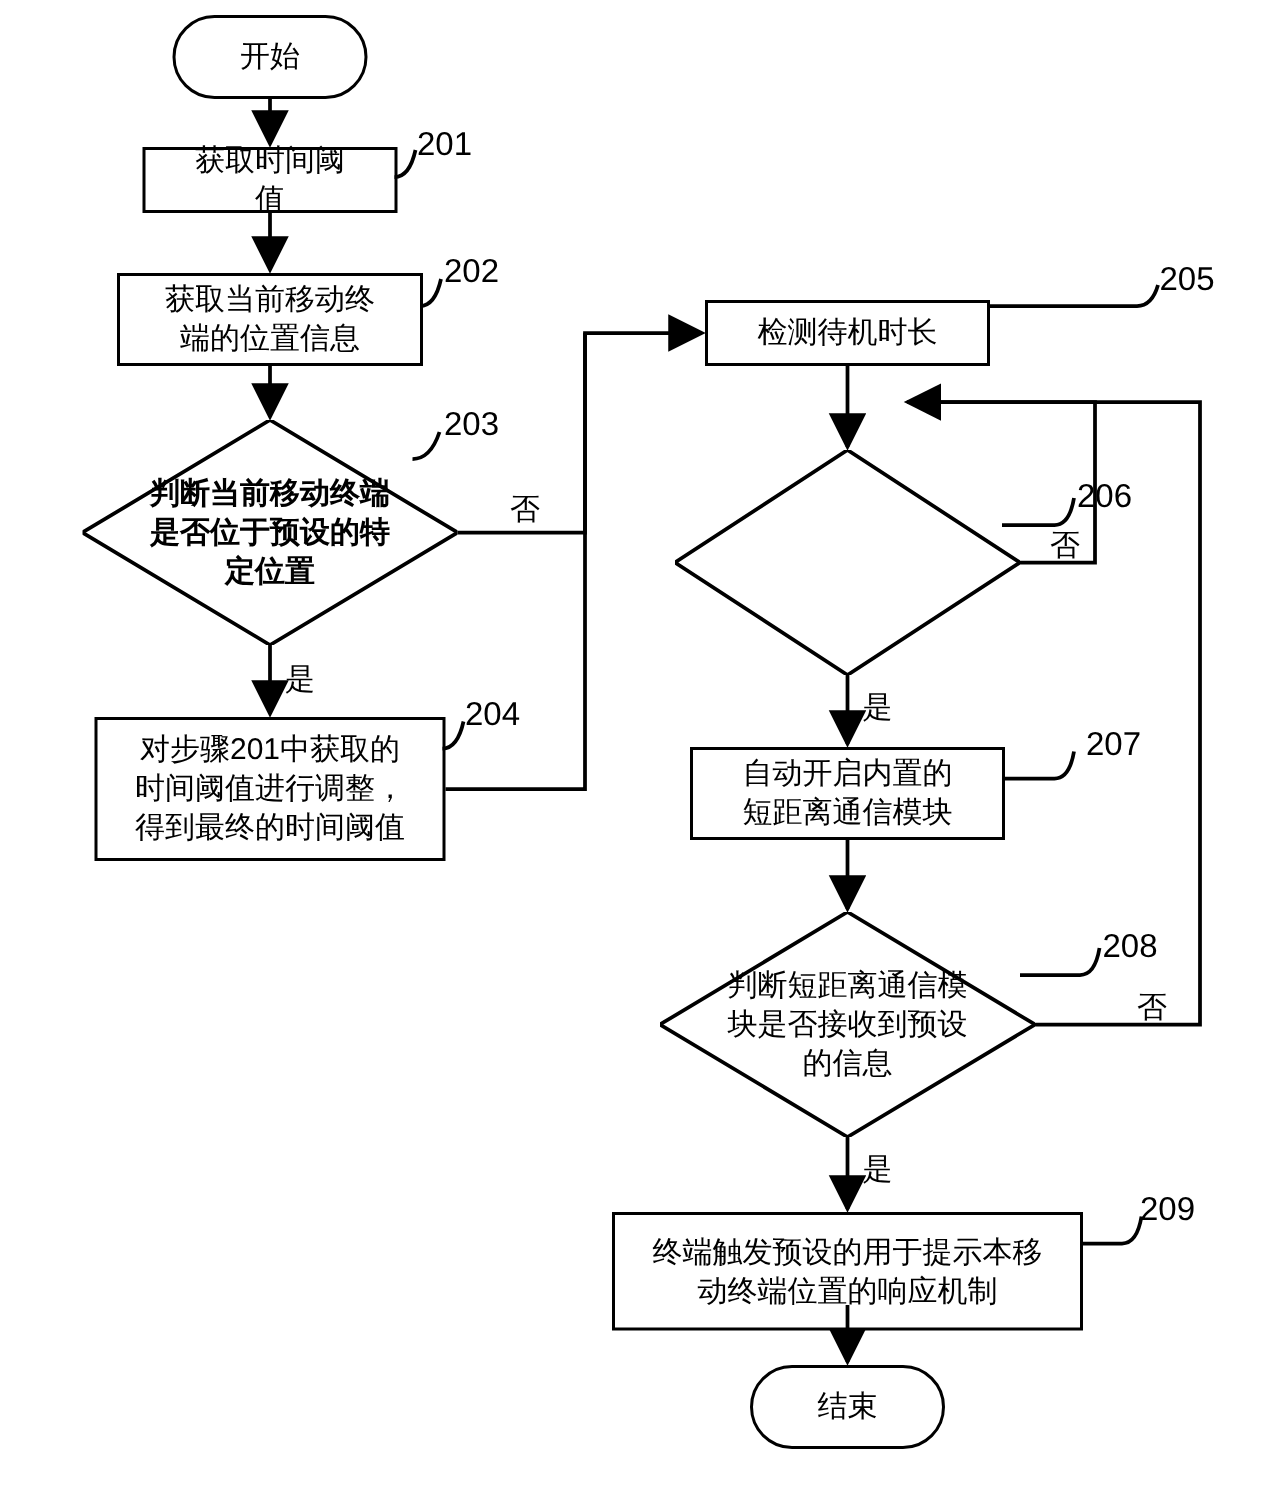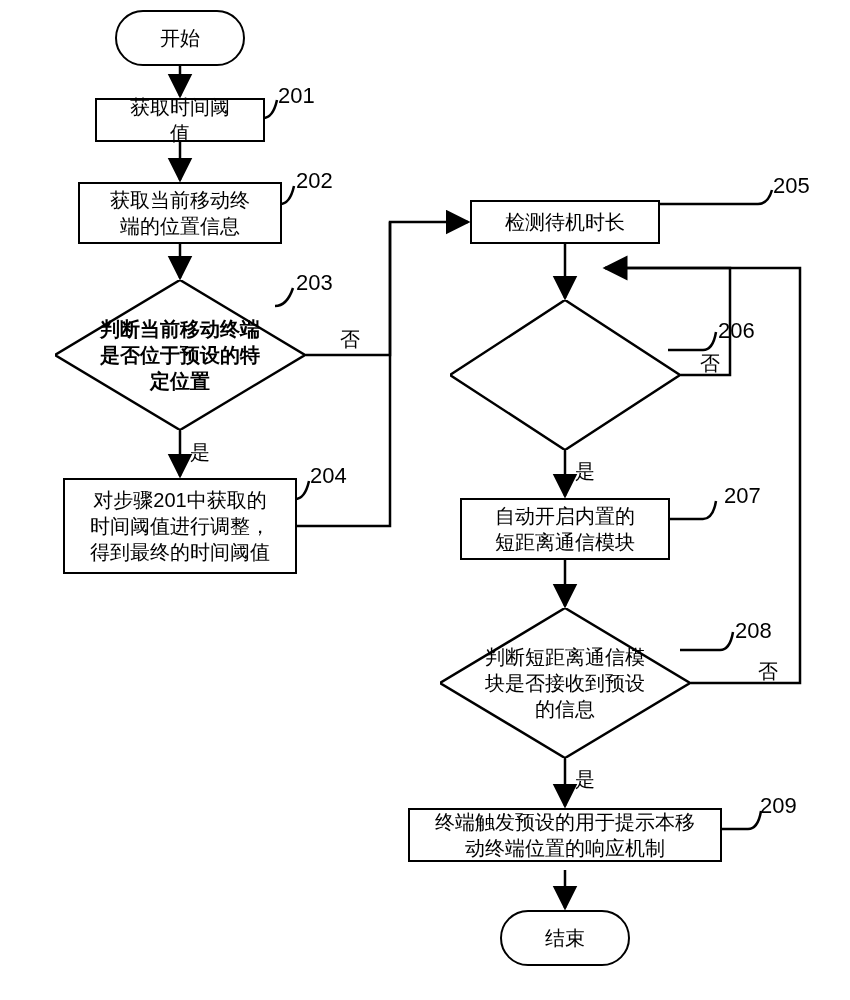--- a/index.html
+++ b/index.html
@@ -155,21 +155,21 @@
   </svg>
   <div class="dtext" style="max-width:190px;">判断短距离通信模块是否接收到预设的信息</div>
 </div>
 <div class="ref" style="left:735px; top:618px;">208</div>
 <div class="connector" style="left:680px; top:632px;">
   <svg width="60" height="22">
       <path class="line" d="M0 18 L40 18 Q50 18 53 0"></path>
     </svg>
 </div>
 
-<div class="node process" style="left:408px; top:808px; width:314px; height:54px;">
+<div class="node process" style="left:408px; top:808px; width:314px; height:79px;">
   <span>终端触发预设的用于提示本移动终端位置的响应机制</span>
 </div>
 <div class="ref" style="left:760px; top:793px;">209</div>
 <div class="connector" style="left:720px; top:811px;">
   <svg width="45" height="22">
       <path class="line" d="M0 18 L28 18 Q38 18 41 0"></path>
     </svg>
 </div>
 
 <div class="node terminator" style="left:500px; top:910px;">

